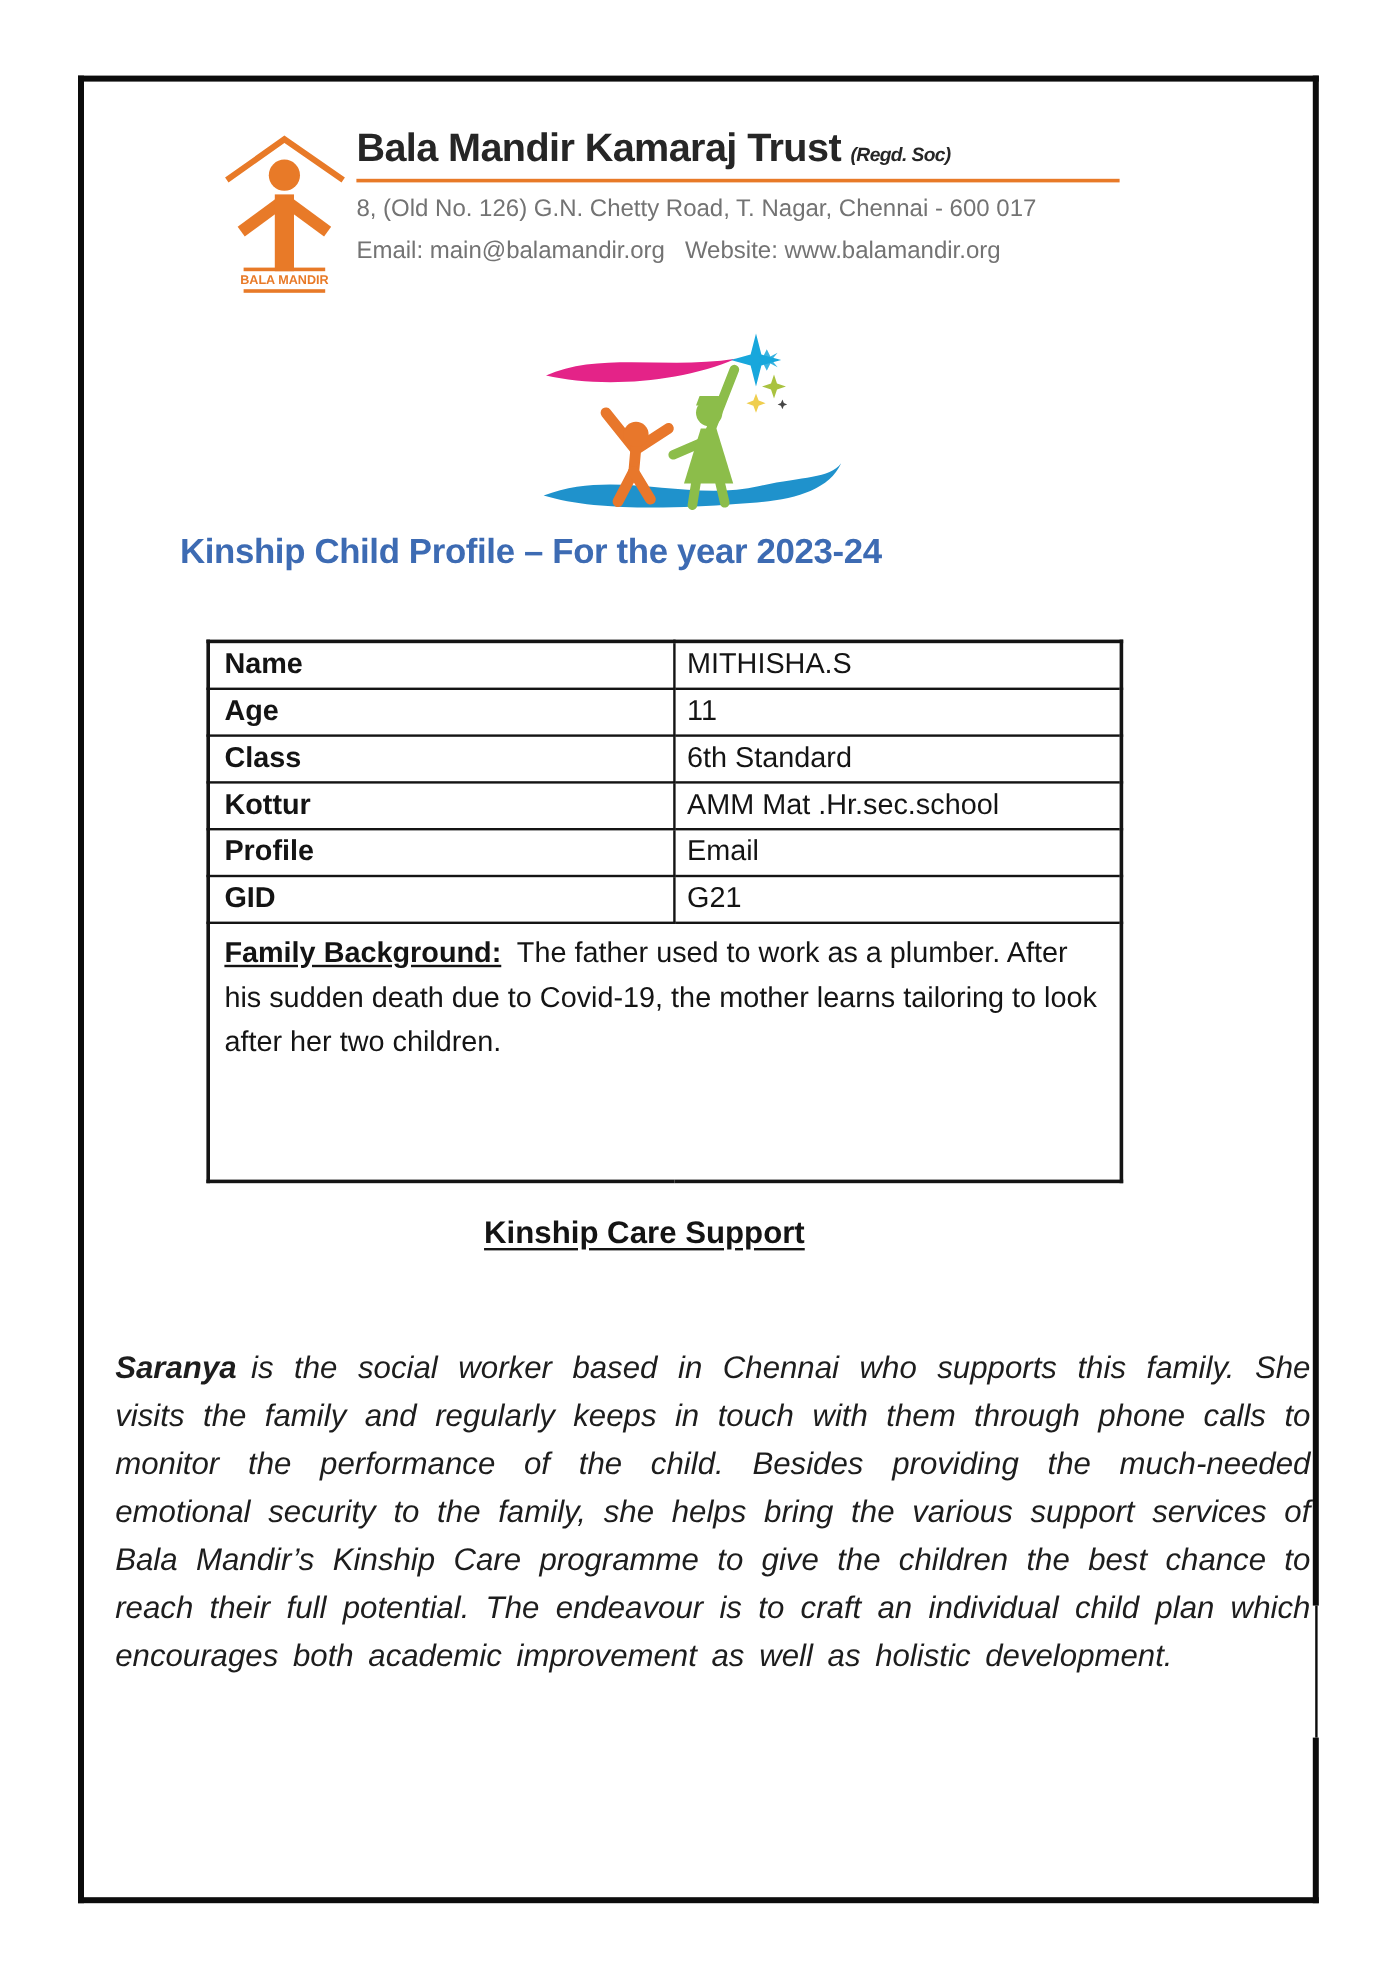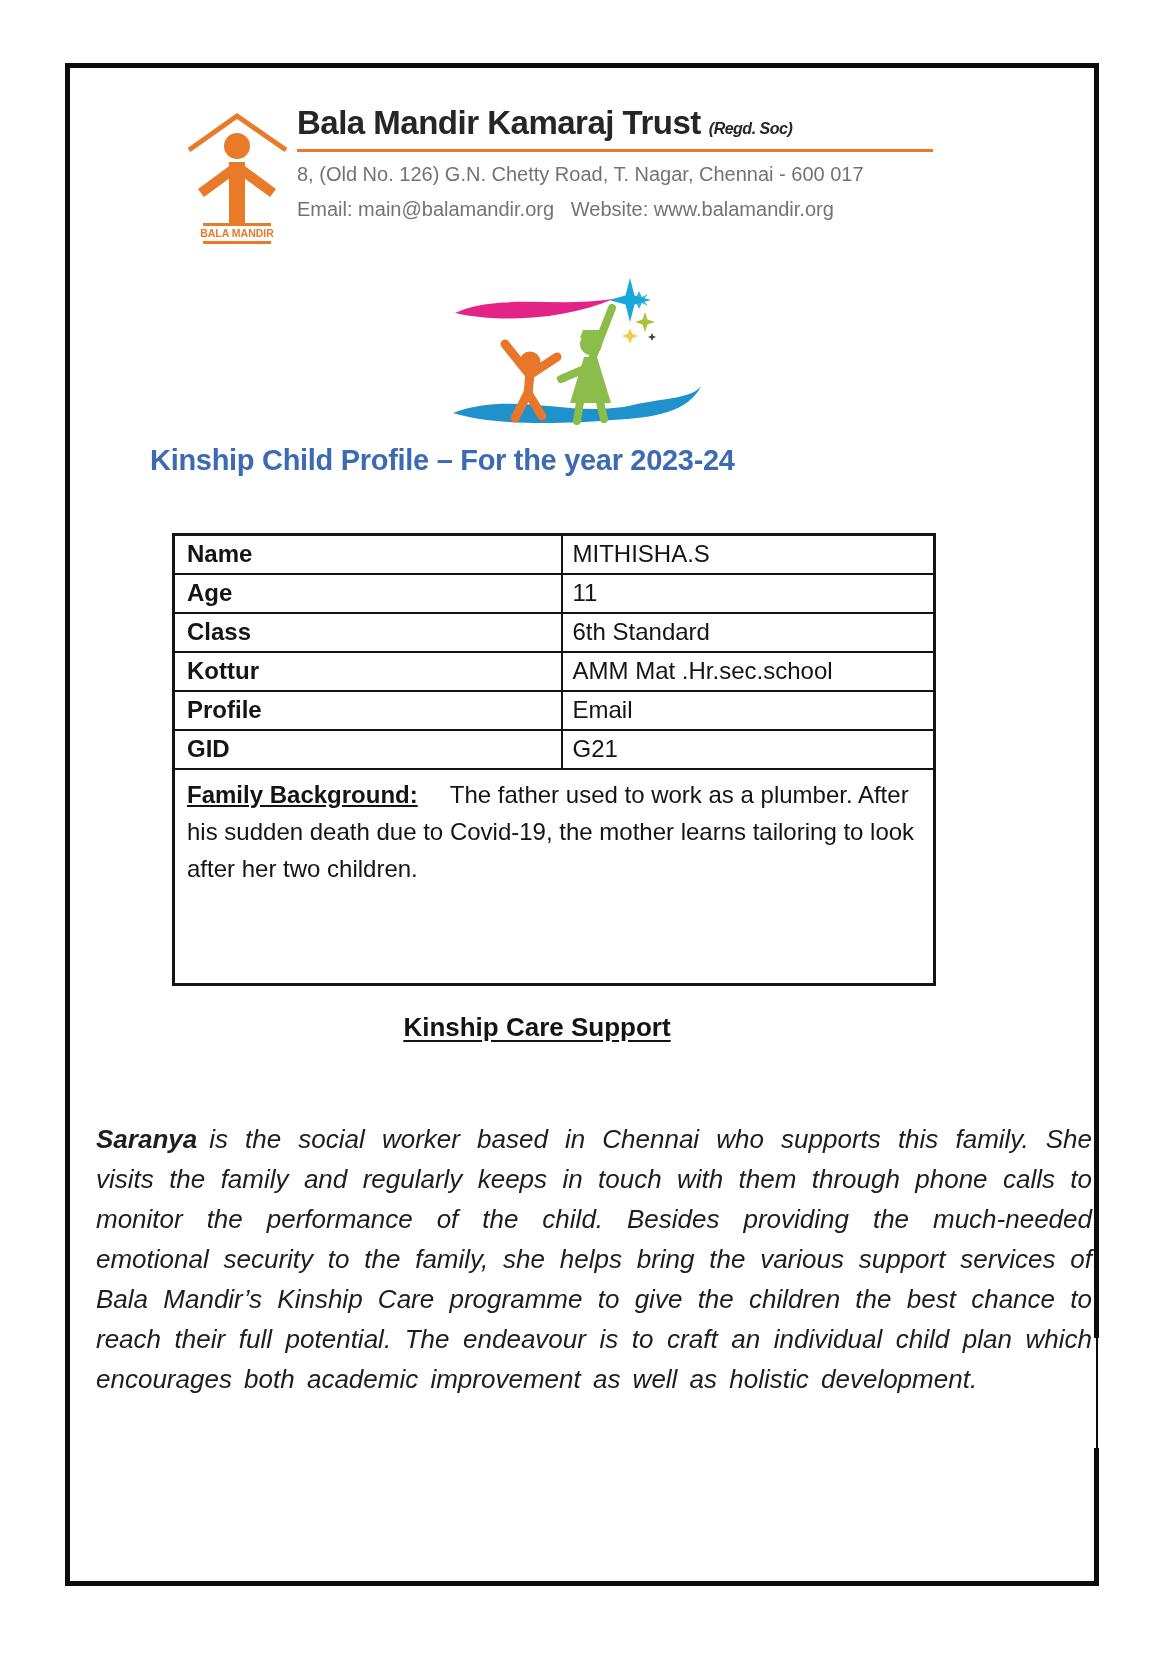--- a/index.html
+++ b/index.html
@@ -44,21 +44,21 @@
              border-collapse: collapse; table-layout: fixed; }
   .profile, .profile td { border: 2px solid #141414; }
   .profile { border-width: 3px; }
   .profile td { font-size: 24px; color: #141414; height: 39px; vertical-align: middle; }
   .profile td.lbl { width: 388px; font-weight: bold; padding: 1px 0 1px 12px; }
   .profile td.val { padding: 1px 0 1px 10px; margin-left: 44px; }
   .profile td.family {
     height: 216px; vertical-align: top;
     padding: 6px 14px 6px 12px; line-height: 37px; font-weight: normal;
   }
-  .fb-label { font-weight: bold; text-decoration: underline; margin-right: 32px; }
+  .fb-label { font-weight: bold; text-decoration: underline; margin-right: 13px; }
 
   
   .support-heading {
     position: absolute; left: 65px; top: 1012px; width: 944px;
     text-align: center; font-size: 26px; font-weight: bold; color: #141414;
   }
   .support-heading span { text-decoration: underline; text-underline-offset: 4px; }
   .support-para {
     position: absolute; left: 96px; top: 1119px; width: 996px;
     font-size: 26px; font-style: italic; line-height: 40px;

